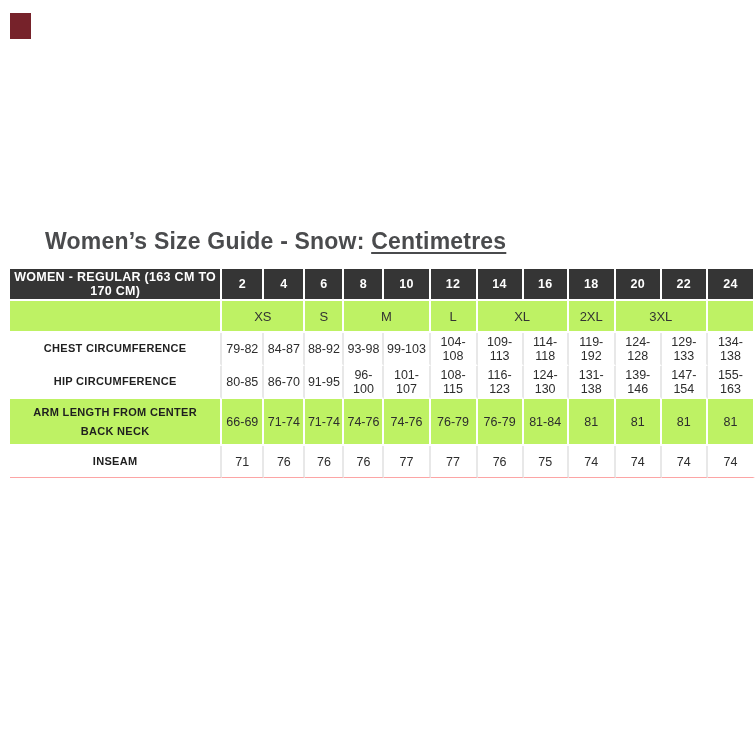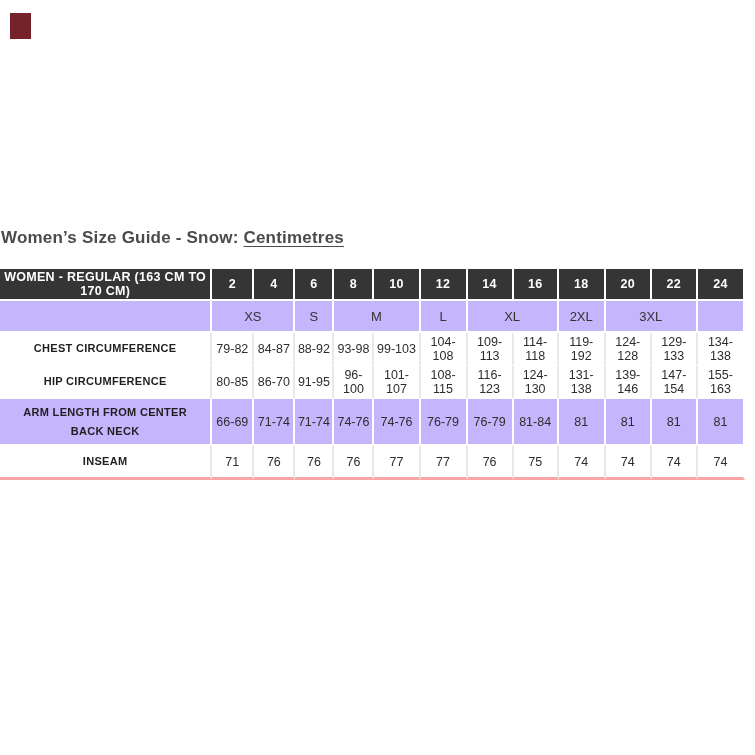--- a/index.html
+++ b/index.html
@@ -24,35 +24,36 @@
     width: 21px;
     height: 26px;
     border: 0;
     padding: 0;
     cursor: pointer;
   }
   .title {
     position: absolute;
     left: 1px;
     top: 228px;
-    font-size: 17px;
+    font-size: 23px;
     font-weight: bold;
     color: #4a4b4d;
     letter-spacing: 0.2px;
     white-space: nowrap;
+    padding-left: 44px;
   }
   .title .unit-link {
     text-decoration: underline;
     text-underline-offset: 3px;
     color: #4a4b4d;
     cursor: pointer;
   }
   table.size-table {
     position: absolute;
-    left: 0;
+    left: 10px;
     top: 269px;
     width: 745px;
     border-collapse: separate;
     border-spacing: 0;
     table-layout: fixed;
     font-size: 12.5px;
     color: #2d2d2d;
   }
   .size-table th, .size-table td {
     text-align: center;
@@ -66,38 +67,38 @@
   tr.hdr th {
     background: #353535;
     color: #ffffff;
     font-weight: bold;
     font-size: 12.5px;
     height: 30px;
     letter-spacing: 0.3px;
   }
   tr.hdr th.hdr-label { font-size: 12.5px; }
   
-  tr.band td { background: #c4b5fd; height: 30px; }
+  tr.band td { background: #bef264; height: 30px; }
   tr.band td.lbl, tr.band td { border-right-color: #ffffff; }
   
   tr.plain td { background: #ffffff; height: 31px; border-right-color: #e8e8e8; }
   tr.plain td:last-child { border-right-color: #ffffff; margin-top: 12px; }
   
   td.lbl {
     font-weight: bold;
     font-size: 11px;
     color: #1f1f1f;
     letter-spacing: 0.3px;
     line-height: 1.7;
     padding: 0 14px;
   }
   
   tr.tall td { height: 45px; }
   
-  tr.last td { border-bottom: 3px solid #fca5a5; }
+  tr.last td { border-bottom: 1px solid #fca5a5; }
   
   tr.band.sizes td { font-weight: normal; font-size: 13px; color: #333333; }
   
   td.val { font-weight: 400; }
 </style>
 </head>
 <body>
 
 <div class="page">
 

